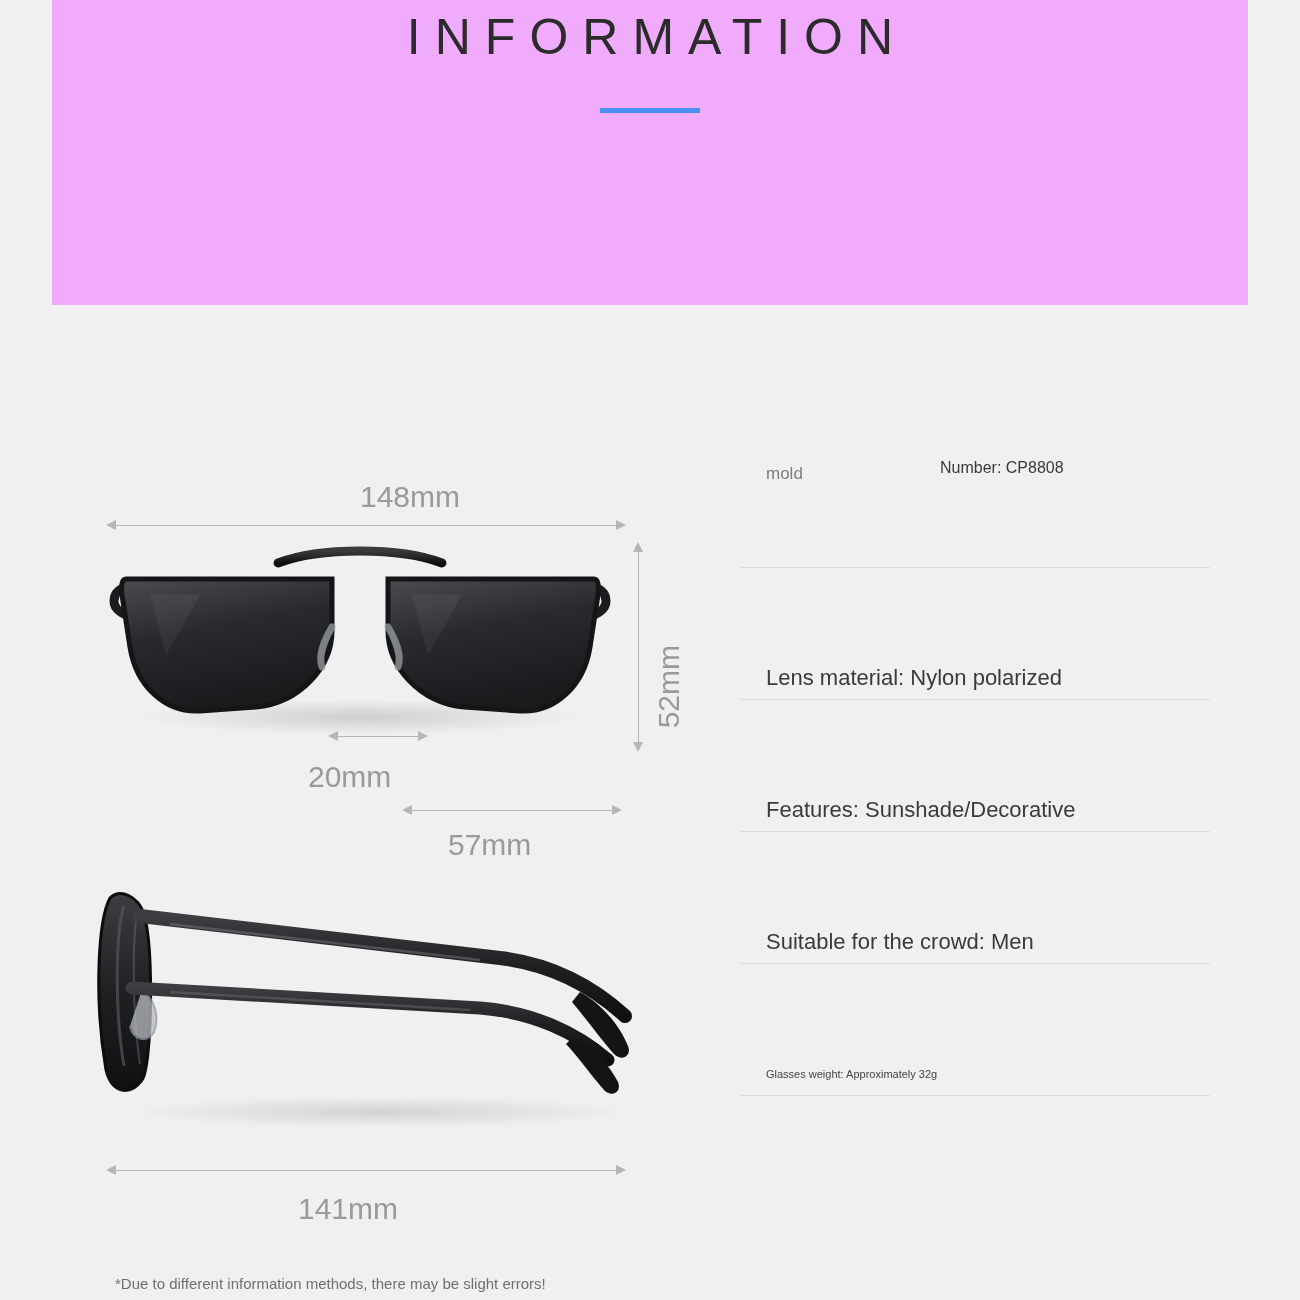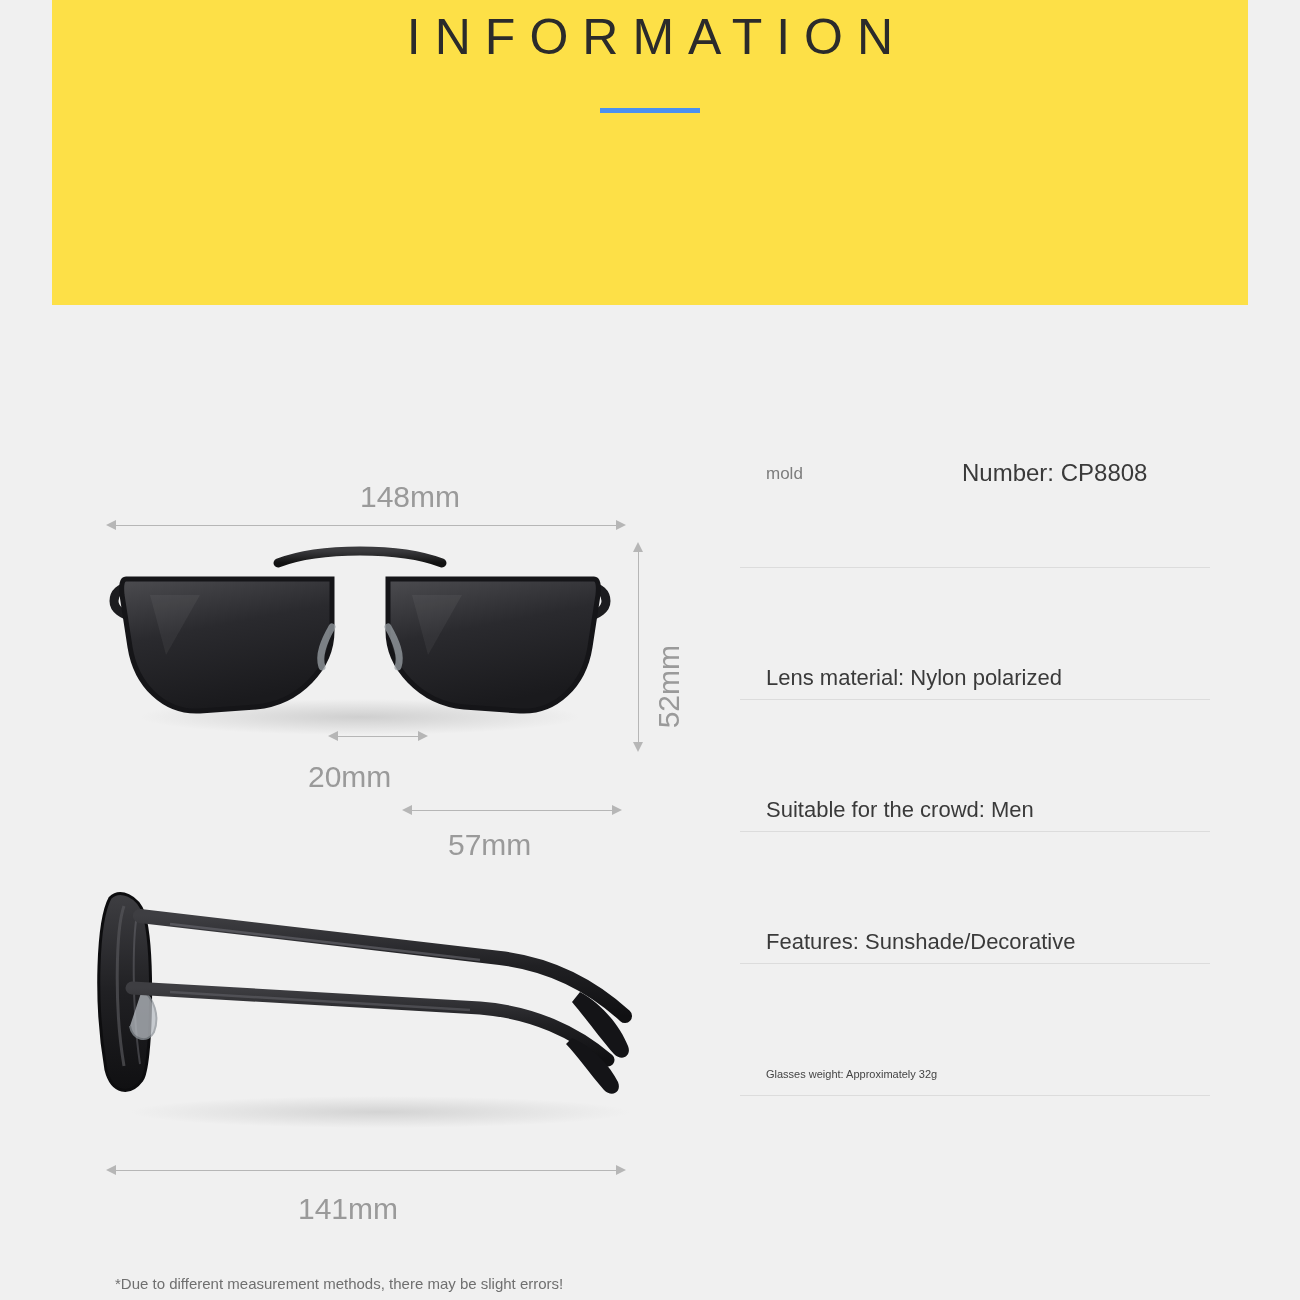--- a/index.html
+++ b/index.html
@@ -20,21 +20,21 @@
     background: #f0f0f0;
   }
 
   
   .header {
     position: absolute;
     left: 52px;
     top: 0;
     width: 1196px;
     height: 305px;
-    background: #fde047;
+    background: #f0abfc;
   }
   .header-title {
     position: absolute;
     left: 0;
     top: 8px;
     width: 1196px;
     text-align: center;
     font-size: 50px;
     letter-spacing: 14px;
     color: #2b2b2b;
@@ -179,24 +179,23 @@
     position: absolute;
     left: 26px;
     top: 28px;
     font-size: 17px;
     color: #7d7d7d;
   }
   .mold-number {
     position: absolute;
     left: 200px;
     top: 23px;
-    font-size: 24px;
+    font-size: 16px;
     color: #3a3a3a;
     white-space: nowrap;
-    margin-left: 22px;
   }
 </style>
 </head>
 <body>
 
 <div class="page">
 
   <div class="header">
     <div class="header-title">INFORMATION</div>
     <div class="header-rule"></div>
@@ -295,34 +294,34 @@
         <path d="M90 112 L 390 130" stroke="#6f6f76" stroke-width="2.5" fill="none" opacity="0.45"></path>
       </svg>
     </div>
 
     <div class="arrow-line arrow-h" style="left:56px; top:730px; width:500px;"></div>
     <div class="arrow-head ah-left" style="left:46px; top:725px;"></div>
     <div class="arrow-head ah-right" style="left:556px; top:725px;"></div>
     <div class="dim-label dim-141">141mm</div>
   </div>
 
-  <div class="footnote">*Due to different measurement methods, there may be slight errors!</div>
+  <div class="footnote">*Due to different information methods, there may be slight errors!</div>
 
   <div class="specs">
     <div class="spec-row">
       <span class="mold-label">mold</span>
       <span class="mold-number">Number: CP8808</span>
     </div>
     <div class="spec-row">
       <span class="spec-text">Lens material: Nylon polarized</span>
     </div>
     <div class="spec-row">
+      <span class="spec-text">Features: Sunshade/Decorative</span>
+    </div>
+    <div class="spec-row">
       <span class="spec-text">Suitable for the crowd: Men</span>
     </div>
     <div class="spec-row">
-      <span class="spec-text">Features: Sunshade/Decorative</span>
-    </div>
-    <div class="spec-row">
       <span class="spec-text small">Glasses weight: Approximately 32g</span>
     </div>
   </div>
 
 </div>
 
 </body></html>

